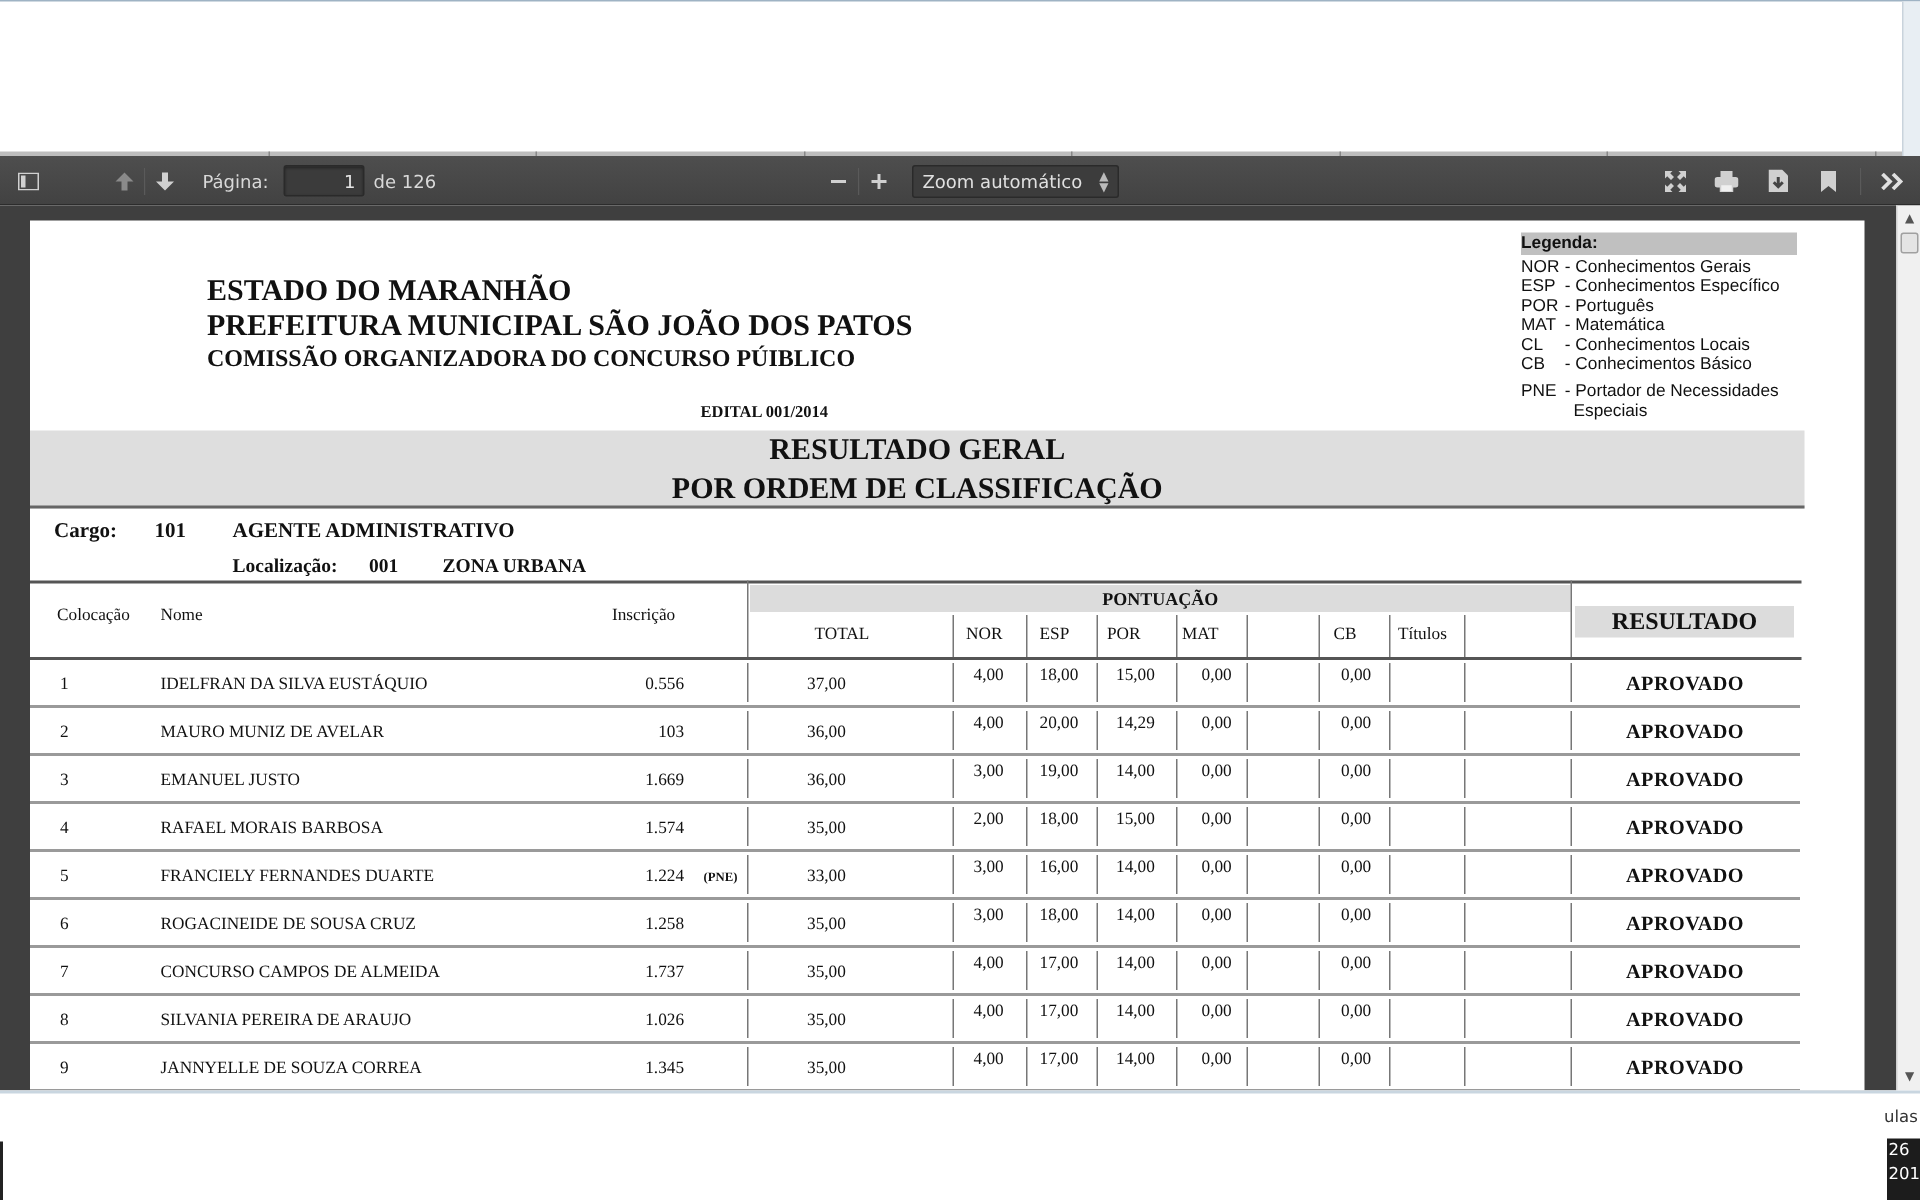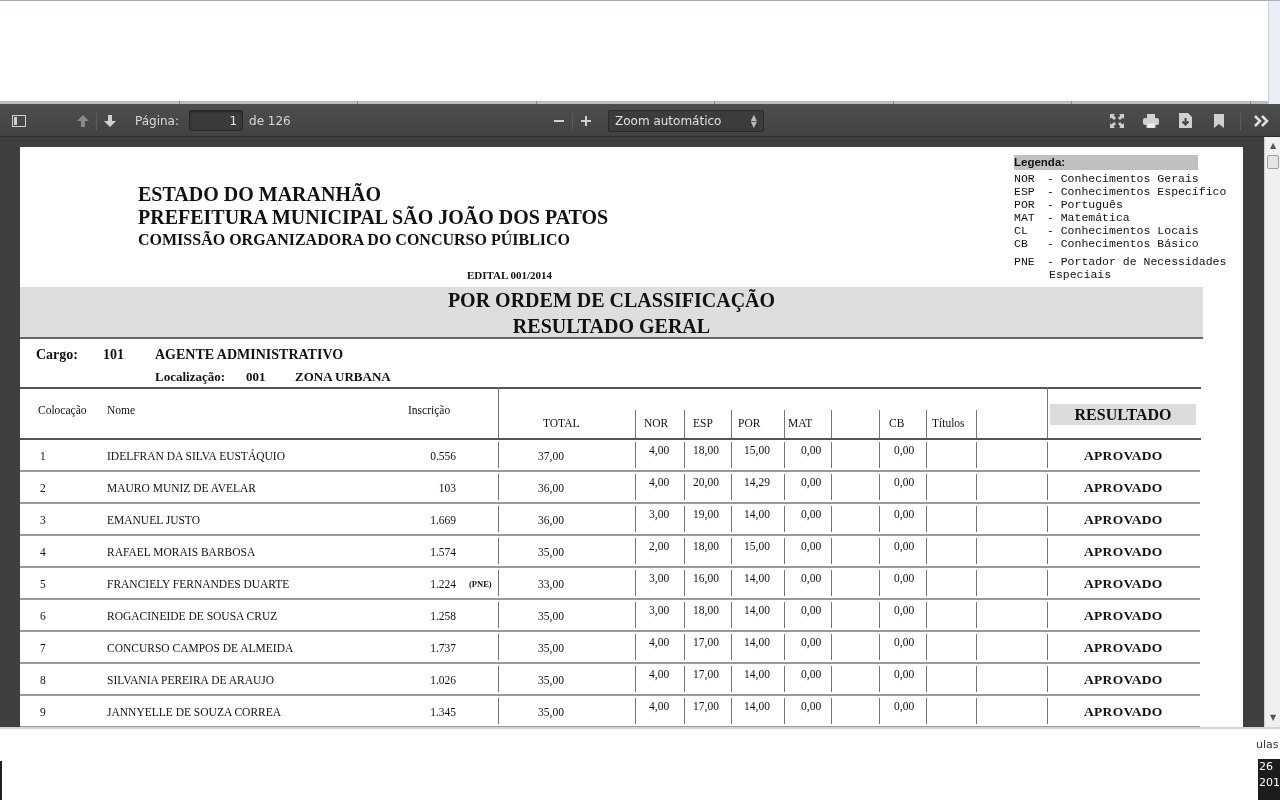--- a/index.html
+++ b/index.html
@@ -9,37 +9,37 @@
   .tabstrip { position: absolute; left: 0; top: 101px; width: 1268px; height: 3px; background: #bdbdbd; }
   .tabstrip span { position: absolute; top: 0; width: 1px; height: 3px; background: #888; }
 
   .toolbar { position: absolute; left: 0; top: 104px; width: 1280px; height: 33px; background: #474747;
     background: linear-gradient(#4e4e4e, #424242); border-bottom: 1px solid #2c2c2c; color: #d9d9d9; font-size: 12px; }
   .tb { position: absolute; top: 0; height: 33px; display: flex; align-items: center; }
   .tb-btn { width: 26px; height: 24px; display: flex; align-items: center; justify-content: center; color: #d0d0d0; cursor: pointer; }
   .sep { width: 1px; height: 18px; background: #2f2f2f; border-right: 1px solid #5a5a5a; }
   .page-label { color: #d9d9d9; font-size: 12px; }
   .page-input { width: 54px; height: 21px; background: #3b3b3b; border: 1px solid #2a2a2a; border-radius: 2px; color: #e5e5e5; font-size: 12px; text-align: right; padding-right: 5px; box-shadow: inset 0 1px 2px rgba(0,0,0,.4); font-family: "DejaVu Sans", sans-serif; }
-  .zoom-select { width: 156px; height: 22px; background: #3c3c3c; border: 1px solid #2a2a2a; border-radius: 2px; color: #e0e0e0; font-size: 12px; display: flex; align-items: center; justify-content: space-between; padding: 0 6px; }
+  .zoom-select { width: 138px; height: 22px; background: #3c3c3c; border: 1px solid #2a2a2a; border-radius: 2px; color: #e0e0e0; font-size: 12px; display: flex; align-items: center; justify-content: space-between; padding: 0 6px; }
 
   .viewer { position: absolute; left: 0; top: 137px; width: 1264px; height: 590px; background: #3f3f3f; overflow: hidden; }
   .scrollbar { position: absolute; left: 1264px; top: 137px; width: 16px; height: 590px; background: #f0f0f0; border-left: 1px solid #d0d0d0; }
   .scrollbar .arrow { position: absolute; left: 0; width: 16px; height: 14px; font-size: 8px; color: #555; text-align: center; line-height: 14px; }
   .scrollbar .thumb { position: absolute; left: 2px; top: 18px; width: 12px; height: 14px; background: #e4e4e4; border: 1px solid #a0a0a0; border-radius: 2px; }
 
   .page { position: absolute; left: 20px; top: 10px; width: 1223px; height: 600px; background: #ffffff; font-family: "Liberation Serif", serif; color: #111; }
 
   .hdr { position: absolute; left: 118px; top: 36px; font-weight: bold; font-family: "Liberation Serif", serif; }
   .hdr .l1, .hdr .l2 { font-size: 20px; line-height: 23px; }
   .hdr .l3 { font-size: 16px; line-height: 22px; }
   .edital { position: absolute; left: 447px; top: 122px; font-size: 11px; font-weight: bold; }
 
   .legend { position: absolute; left: 994px; top: 8px; width: 184px; font-family: "Liberation Sans", sans-serif; font-size: 11.5px; line-height: 13px; color: #111; }
   .legend .lt { background: #c0c0c0; font-weight: bold; padding: 1px 0 1px 0; margin-bottom: 2px; }
-  .legend .li { white-space: nowrap; font-family: Liberation Mono, monospace; }
+  .legend .li { white-space: nowrap; }
   .legend .li .k { display: inline-block; width: 26px; }
   .legend .gap { height: 5px; }
 
   .band { position: absolute; left: 0; top: 140px; width: 1183px; height: 52px; background: #dedede; border-bottom: 2px solid #666; text-align: center; font-weight: bold; font-size: 20px; line-height: 26px; }
 
   .cargo { position: absolute; left: 12px; top: 200px; font-weight: bold; font-size: 14px; }
   .cargo span { position: absolute; white-space: nowrap; }
   .loc span { position: absolute; white-space: nowrap; font-weight: bold; font-size: 13px; }
   .hline { position: absolute; left: 0; height: 2px; background: #555; }
 
@@ -175,41 +175,42 @@
       <div class="li"><span class="k">POR</span> <span>- Português</span></div>
       <div class="li"><span class="k">MAT</span> <span>- Matemática</span></div>
       <div class="li"><span class="k">CL</span> <span>  - Conhecimentos Locais</span></div>
       <div class="li"><span class="k">CB</span> <span>  - Conhecimentos Básico</span></div>
       <div class="gap"></div>
       <div class="li"><span class="k">PNE</span> <span>- Portador de Necessidades</span></div>
       <div class="li" style="padding-left:35px;">Especiais</div>
     </div>
 
     <div class="band">
+      <div>RESULTADO GERAL</div>
       <div>POR ORDEM DE CLASSIFICAÇÃO</div>
-      <div>RESULTADO GERAL</div>
     </div>
 
     <div class="cargo">
       <span style="left:4px; top:0">Cargo:</span>
       <span style="left:71px; top:0">101</span>
       <span style="left:123px; top:0">AGENTE ADMINISTRATIVO</span>
     </div>
     <div class="loc">
       <span style="left:135px; top:222px">Localização:</span>
       <span style="left:226px; top:222px">001</span>
       <span style="left:275px; top:222px">ZONA URBANA</span>
     </div>
 
     <div class="hline" style="top:240px; width:1181px;"></div>
 
     <div class="th" style="left:18px; top:257px">Colocação</div>
     <div class="th" style="left:87px; top:257px">Nome</div>
     <div class="th" style="left:388px; top:257px">Inscrição</div>
     <div class="vline" style="left:478px; top:240px; height:53px"></div>
+    <div class="pont-band">PONTUAÇÃO</div>
     <div class="vline" style="left:1027px; top:240px; height:53px"></div>
     <div class="th" style="left:523px; top:270px">TOTAL</div>
     <div class="vline" style="left:615px; top:263px; height:28px"></div>
     <div class="th" style="left:624px; top:270px">NOR</div>
     <div class="vline" style="left:664px; top:263px; height:28px"></div>
     <div class="th" style="left:673px; top:270px">ESP</div>
     <div class="vline" style="left:711px; top:263px; height:28px"></div>
     <div class="th" style="left:718px; top:270px">POR</div>
     <div class="vline" style="left:764px; top:263px; height:28px"></div>
     <div class="th" style="left:768px; top:270px">MAT</div>

